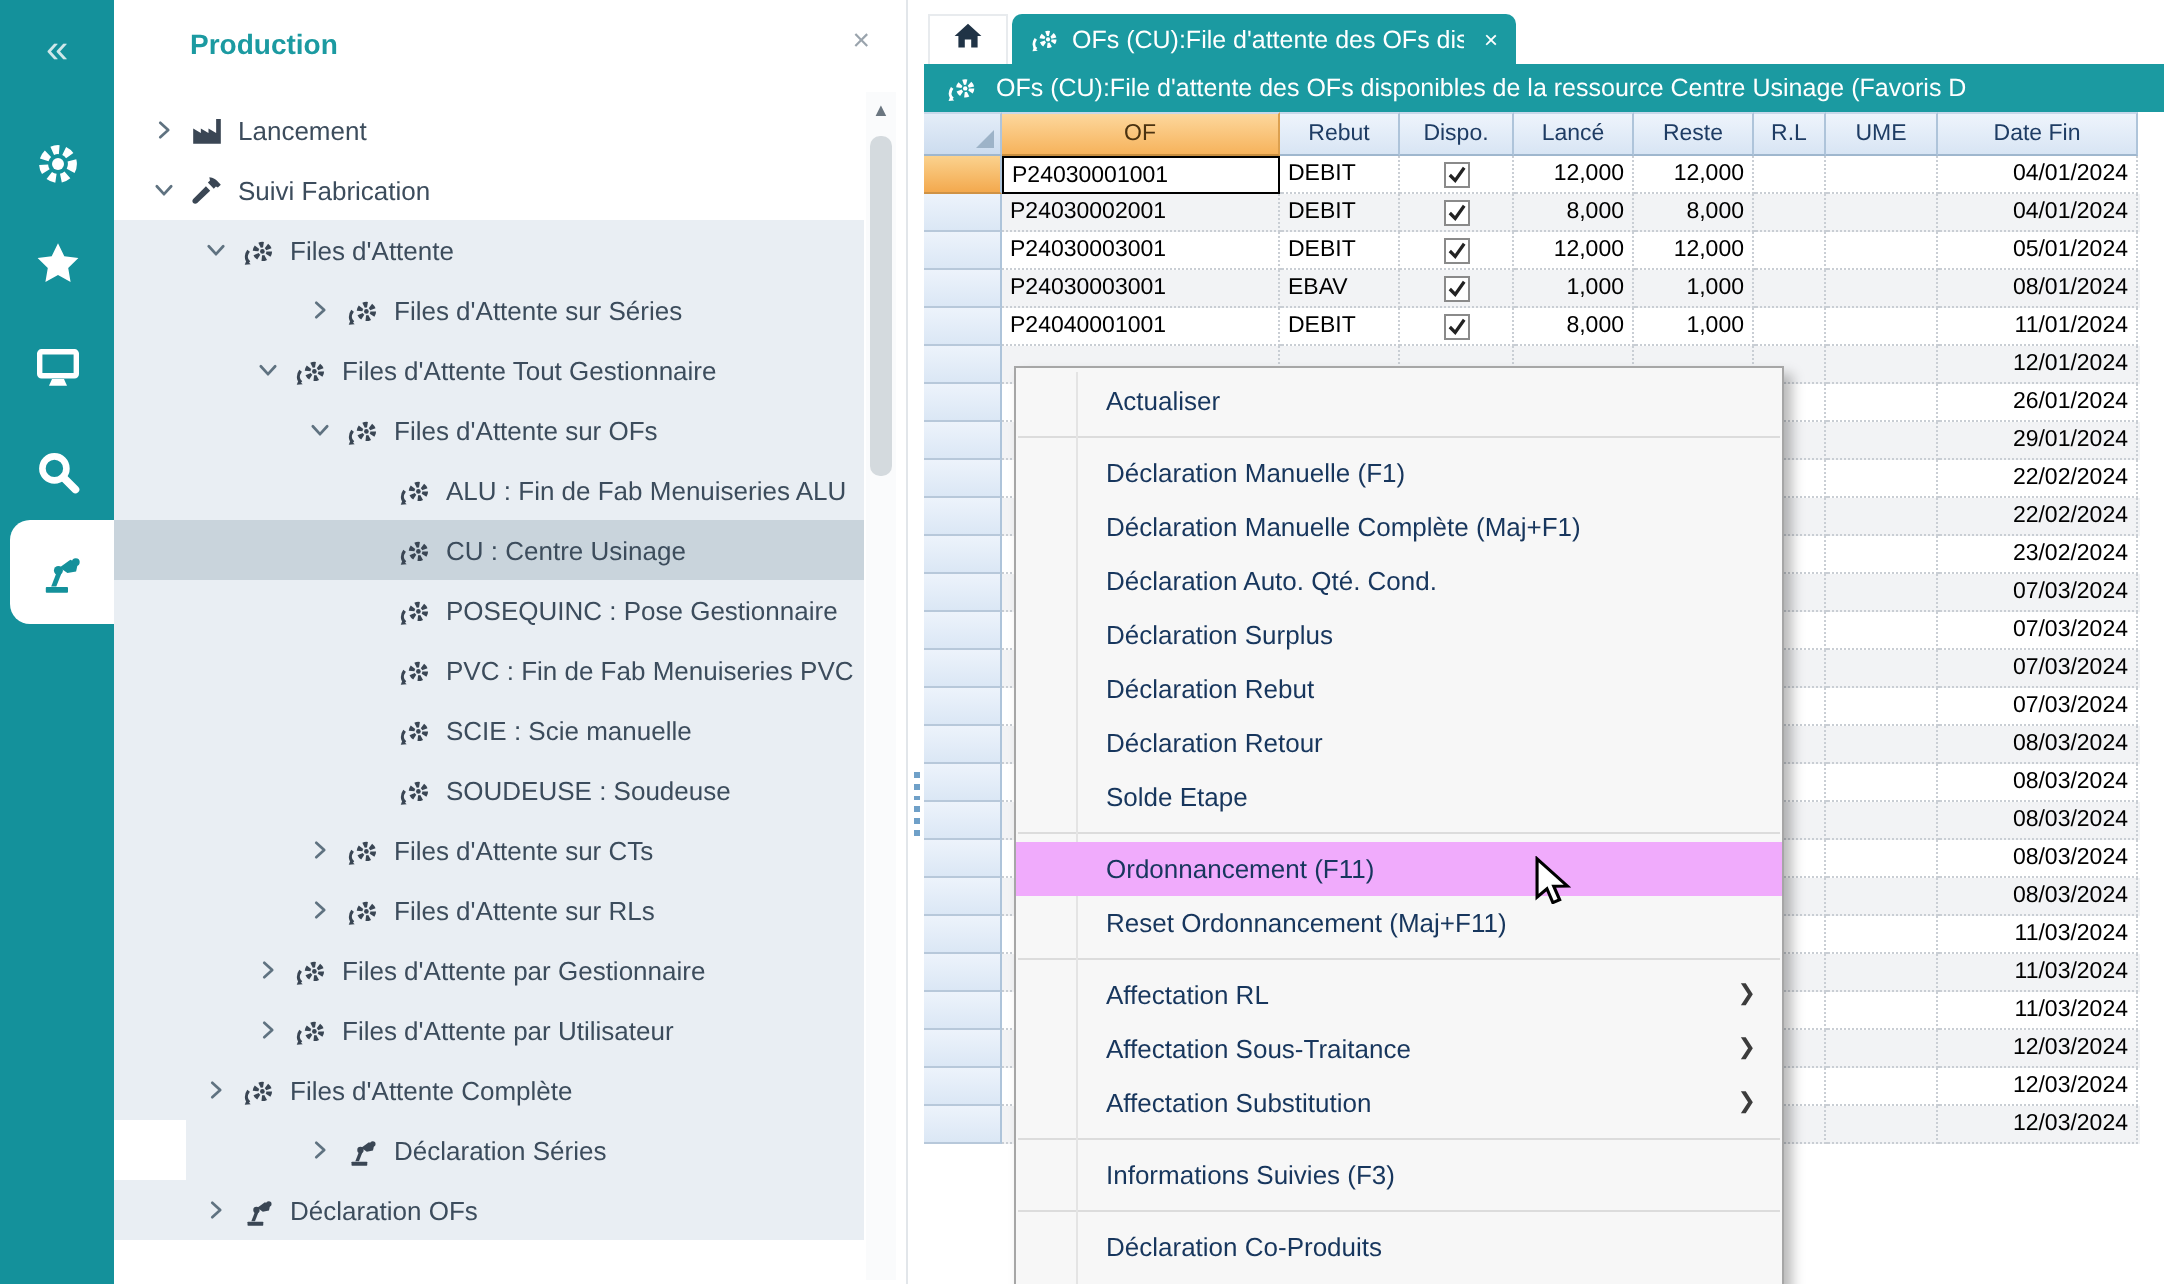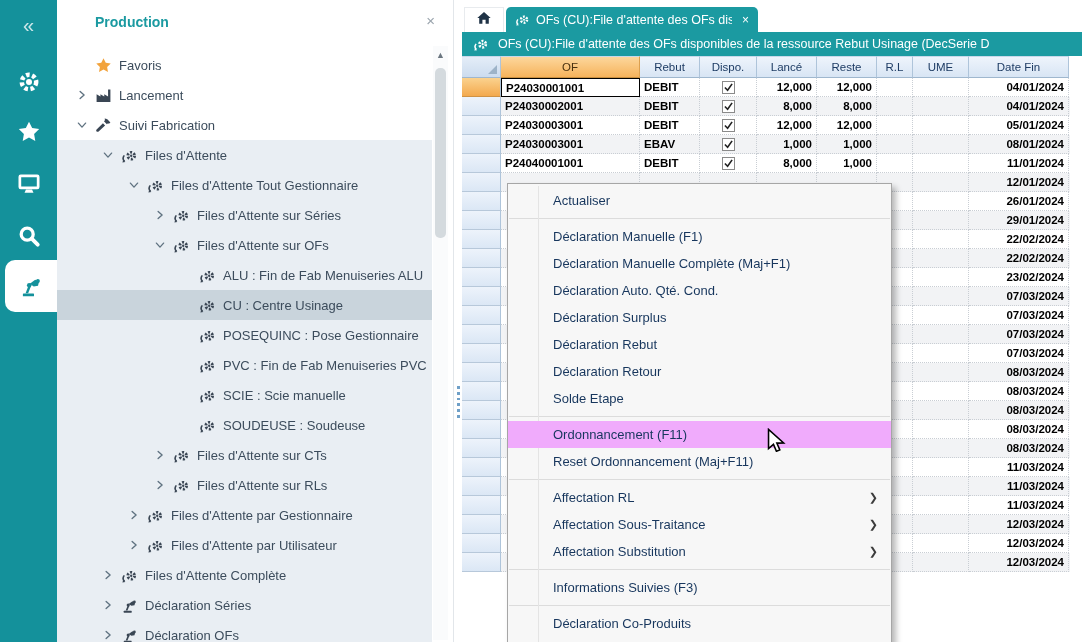--- a/index.html
+++ b/index.html
@@ -48,21 +48,21 @@
   #titlebar { position:absolute; left:0; top:32px; height:24px; right:0; background:var(--teal,#1b9aa1); color:#fff; display:flex; align-items:center; font-size:12.5px; white-space:nowrap; overflow:hidden; }
   #titlebar .qicon { margin:0 9px 0 11px; width:16px; height:16px; flex:0 0 16px; }
 
   
   #grid { position:absolute; left:0; top:56px; width:608px; font-size:11.5px; color:#000; }
   .hrow { display:flex; height:22px; }
   .hcell { background:linear-gradient(#eef4fc,#d8e5f4); border-right:1px solid #aec4da; border-bottom:1px solid #9fb7ce; border-top:1px solid #c8d8ea; color:#1e3c64; display:flex; align-items:center; justify-content:center; cursor:pointer; }
   .hcell.corner { background:linear-gradient(#e4edf8,#ccdcef); position:relative; }
   .hcell.corner::after { content:""; position:absolute; right:3px; bottom:3px; border-left:9px solid transparent; border-bottom:9px solid #9db3c8; }
   .hcell.selcol { background:linear-gradient(#fdd79c,#f6b35c); border-right:1px solid #dca04f; border-bottom:1px solid #c98f3f; color:#4a3однось10; color:#4a3210; }
-  .brow { display:flex; height:19px; background:#fff;font-weight:bold; }
+  .brow { display:flex; height:19px; background:#fff; }
   .brow.alt { background:#f2f3f5; }
   .bcell { border-right:1px dotted #c9ced4; border-bottom:1px dotted #c9ced4; display:flex; align-items:center; padding:0 4px; overflow:hidden; white-space:nowrap; cursor:cell; }
   .bcell.rowhdr { background:linear-gradient(#edf3fb,#dbe7f5); border-right:1px solid #aec4da; border-bottom:1px solid #b7c8da; cursor:pointer; }
   .bcell.rowhdr.sel { background:linear-gradient(#fbd28e,#f3a94e); border-bottom:1px solid #cf9245; }
   .bcell.num { justify-content:flex-end; }
   .bcell.ctr { justify-content:center; }
   .bcell.focus { border:1.5px solid #000; background:#fff; }
   .chk { width:13px; height:13px; background:#fff; border:1px solid #8a8a8a; position:relative; }
   .chk svg { position:absolute; left:1px; top:1px; width:9px; height:9px; color:#222; }
 
@@ -124,29 +124,20 @@
         </svg>
       </span>
     </div>
   </div>
 
 <div id="treepanel">
   <div id="tree-title">Production</div>
   <div id="tree-close">×</div>
   <div id="tree-rows">
       <div class="trow" style="padding-left: 14px;">
-        <span class="texp"></span>
-        <span class="ticon gold">
-          <svg viewBox="0 0 16 16" fill="currentColor">
-            <path d="M8 1.1l2.1 4.3 4.7.6-3.4 3.3.8 4.7L8 11.7 3.8 14l.8-4.7L1.2 6l4.7-.6z"></path>
-          </svg>
-        </span>
-        <span>Favoris</span>
-      </div>
-      <div class="trow" style="padding-left: 14px;">
         <span class="texp">
           <svg viewBox="0 0 16 16">
             <path d="M5.5 3.2L10.8 8l-5.3 4.8" fill="none" stroke="currentColor" stroke-width="1.8" stroke-linecap="round" stroke-linejoin="round"></path>
           </svg>
         </span>
         <span class="ticon">
           <svg viewBox="0 0 16 16" fill="currentColor">
             <path d="M1.5 14V6.8l3.6 2.1V6.8l3.6 2.1V6.8l3.6 2.1V2.4h2.2V14z"></path>
           </svg>
         </span>
@@ -175,51 +166,51 @@
         <span class="ticon">
           <svg viewBox="0 0 16 16">
             <circle cx="9.6" cy="8.2" r="3.2" fill="none" stroke="currentColor" stroke-width="2.7" stroke-dasharray="1.9 1.5"></circle>
             <circle cx="9.6" cy="8.2" r="1.1" fill="currentColor"></circle>
             <path d="M3.4 13.4C1.6 12 1.8 9.7 3.1 7.9" fill="none" stroke="currentColor" stroke-width="1.5"></path>
             <path d="M2.1 12.3l2 1.9-2.8.3z" fill="currentColor"></path>
           </svg>
         </span>
         <span>Files d'Attente</span>
       </div>
+      <div class="trow band" style="padding-left: 92px;">
+        <span class="texp">
+          <svg viewBox="0 0 16 16">
+            <path d="M5.5 3.2L10.8 8l-5.3 4.8" fill="none" stroke="currentColor" stroke-width="1.8" stroke-linecap="round" stroke-linejoin="round"></path>
+          </svg>
+        </span>
+        <span class="ticon">
+          <svg viewBox="0 0 16 16">
+            <circle cx="9.6" cy="8.2" r="3.2" fill="none" stroke="currentColor" stroke-width="2.7" stroke-dasharray="1.9 1.5"></circle>
+            <circle cx="9.6" cy="8.2" r="1.1" fill="currentColor"></circle>
+            <path d="M3.4 13.4C1.6 12 1.8 9.7 3.1 7.9" fill="none" stroke="currentColor" stroke-width="1.5"></path>
+            <path d="M2.1 12.3l2 1.9-2.8.3z" fill="currentColor"></path>
+          </svg>
+        </span>
+        <span>Files d'Attente sur Séries</span>
+      </div>
       <div class="trow band" style="padding-left: 66px;">
         <span class="texp">
           <svg viewBox="0 0 16 16">
             <path d="M3.2 5.5L8 10.8l4.8-5.3" fill="none" stroke="currentColor" stroke-width="1.8" stroke-linecap="round" stroke-linejoin="round"></path>
           </svg>
         </span>
         <span class="ticon">
           <svg viewBox="0 0 16 16">
             <circle cx="9.6" cy="8.2" r="3.2" fill="none" stroke="currentColor" stroke-width="2.7" stroke-dasharray="1.9 1.5"></circle>
             <circle cx="9.6" cy="8.2" r="1.1" fill="currentColor"></circle>
             <path d="M3.4 13.4C1.6 12 1.8 9.7 3.1 7.9" fill="none" stroke="currentColor" stroke-width="1.5"></path>
             <path d="M2.1 12.3l2 1.9-2.8.3z" fill="currentColor"></path>
           </svg>
         </span>
         <span>Files d'Attente Tout Gestionnaire</span>
-      </div>
-      <div class="trow band" style="padding-left: 92px;">
-        <span class="texp">
-          <svg viewBox="0 0 16 16">
-            <path d="M5.5 3.2L10.8 8l-5.3 4.8" fill="none" stroke="currentColor" stroke-width="1.8" stroke-linecap="round" stroke-linejoin="round"></path>
-          </svg>
-        </span>
-        <span class="ticon">
-          <svg viewBox="0 0 16 16">
-            <circle cx="9.6" cy="8.2" r="3.2" fill="none" stroke="currentColor" stroke-width="2.7" stroke-dasharray="1.9 1.5"></circle>
-            <circle cx="9.6" cy="8.2" r="1.1" fill="currentColor"></circle>
-            <path d="M3.4 13.4C1.6 12 1.8 9.7 3.1 7.9" fill="none" stroke="currentColor" stroke-width="1.5"></path>
-            <path d="M2.1 12.3l2 1.9-2.8.3z" fill="currentColor"></path>
-          </svg>
-        </span>
-        <span>Files d'Attente sur Séries</span>
       </div>
       <div class="trow band" style="padding-left: 92px;">
         <span class="texp">
           <svg viewBox="0 0 16 16">
             <path d="M3.2 5.5L8 10.8l4.8-5.3" fill="none" stroke="currentColor" stroke-width="1.8" stroke-linecap="round" stroke-linejoin="round"></path>
           </svg>
         </span>
         <span class="ticon">
           <svg viewBox="0 0 16 16">
             <circle cx="9.6" cy="8.2" r="3.2" fill="none" stroke="currentColor" stroke-width="2.7" stroke-dasharray="1.9 1.5"></circle>
@@ -375,21 +366,21 @@
         <span class="ticon">
           <svg viewBox="0 0 16 16">
             <circle cx="9.6" cy="8.2" r="3.2" fill="none" stroke="currentColor" stroke-width="2.7" stroke-dasharray="1.9 1.5"></circle>
             <circle cx="9.6" cy="8.2" r="1.1" fill="currentColor"></circle>
             <path d="M3.4 13.4C1.6 12 1.8 9.7 3.1 7.9" fill="none" stroke="currentColor" stroke-width="1.5"></path>
             <path d="M2.1 12.3l2 1.9-2.8.3z" fill="currentColor"></path>
           </svg>
         </span>
         <span>Files d'Attente Complète</span>
       </div>
-      <div class="trow band" style="padding-left: 40px;">
+      <div class="trow band" style="padding-left: 56px; margin-left: 36px;">
         <span class="texp">
           <svg viewBox="0 0 16 16">
             <path d="M5.5 3.2L10.8 8l-5.3 4.8" fill="none" stroke="currentColor" stroke-width="1.8" stroke-linecap="round" stroke-linejoin="round"></path>
           </svg>
         </span>
         <span class="ticon">
           <svg viewBox="0 0 16 16" fill="currentColor">
             <rect x="2.6" y="13" width="7.4" height="1.9" rx=".3"></rect>
             <path d="M4.4 12.8l1.9-4.9 1.5.6-1.7 4.3z"></path>
             <circle cx="6.8" cy="7.5" r="1.5"></circle>
@@ -450,21 +441,21 @@
       <span class="tclose">×</span>
     </div>
   </div>
   <div id="titlebar">
     <span class="qicon"><svg viewBox="0 0 16 16">
           <circle cx="9.6" cy="8.2" r="3.2" fill="none" stroke="currentColor" stroke-width="2.7" stroke-dasharray="1.9 1.5"></circle>
           <circle cx="9.6" cy="8.2" r="1.1" fill="currentColor"></circle>
           <path d="M3.4 13.4C1.6 12 1.8 9.7 3.1 7.9" fill="none" stroke="currentColor" stroke-width="1.5"></path>
           <path d="M2.1 12.3l2 1.9-2.8.3z" fill="currentColor"></path>
         </svg></span>
-    <span>OFs (CU):File d'attente des OFs disponibles de la ressource Rebut Usinage (DecSerie D</span>
+    <span>OFs (CU):File d'attente des OFs disponibles de la ressource Centre Usinage (Favoris D</span>
   </div>
   <div id="grid">
       <div class="hrow">
         <div class="hcell corner" style="width: 39px;"></div>
         <div class="hcell selcol" style="width: 139px;">OF</div>
         <div class="hcell" style="width: 60px;">Rebut</div>
         <div class="hcell" style="width: 57px;">Dispo.</div>
         <div class="hcell" style="width: 60px;">Lancé</div>
         <div class="hcell" style="width: 60px;">Reste</div>
         <div class="hcell" style="width: 36px;">R.L</div>

